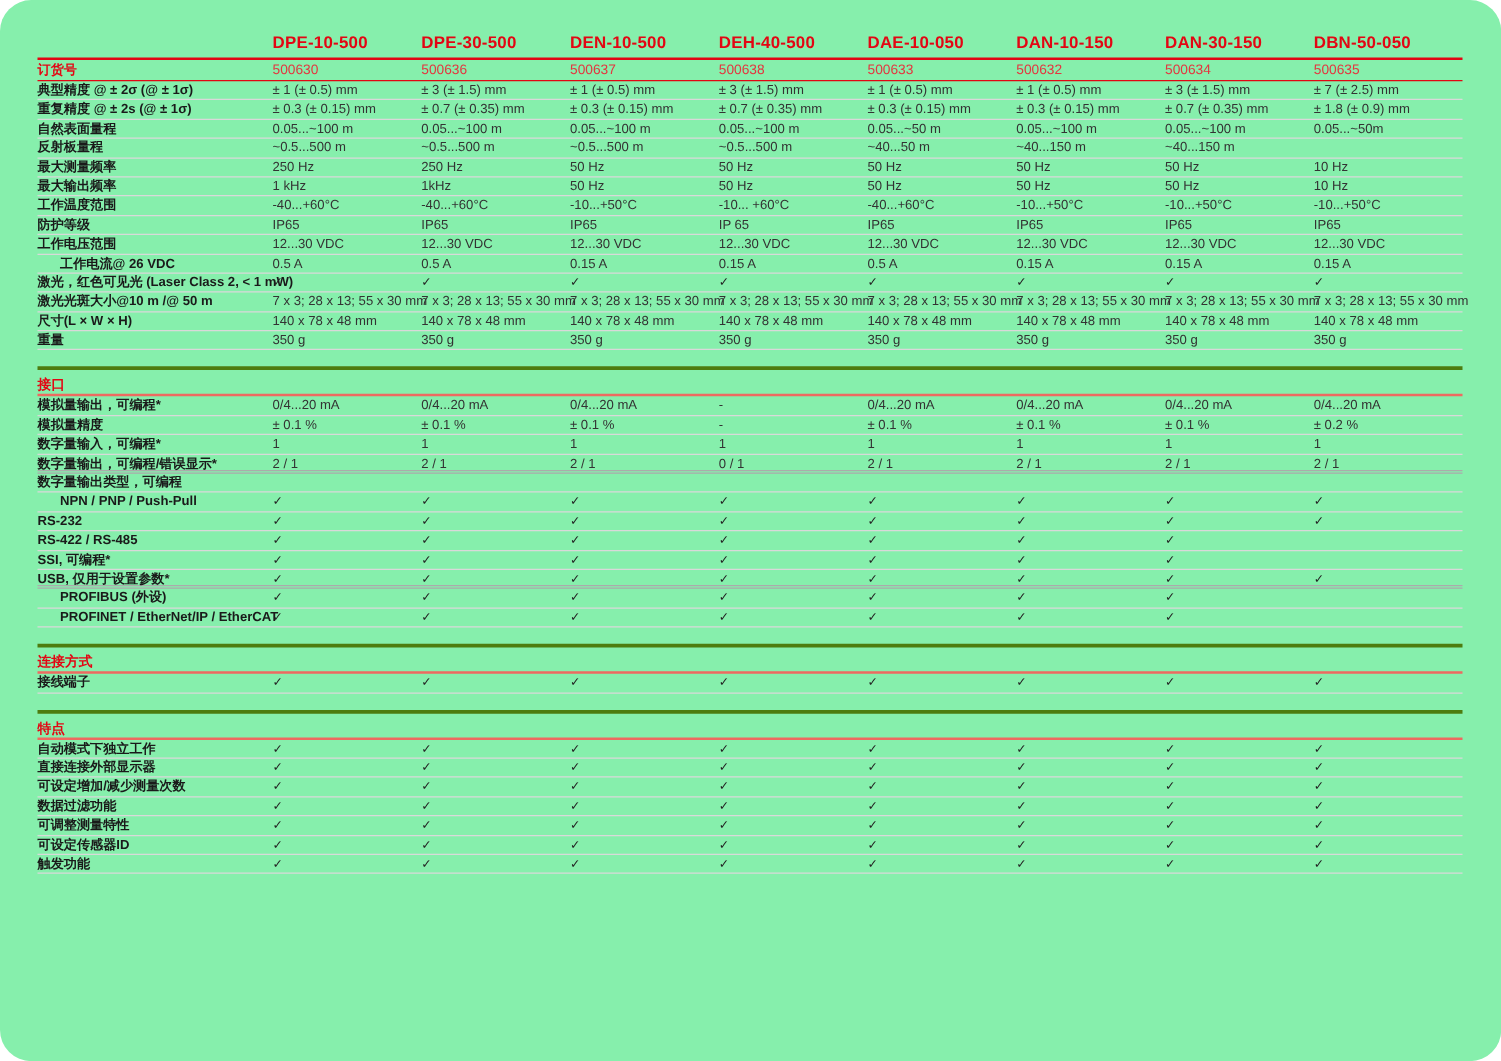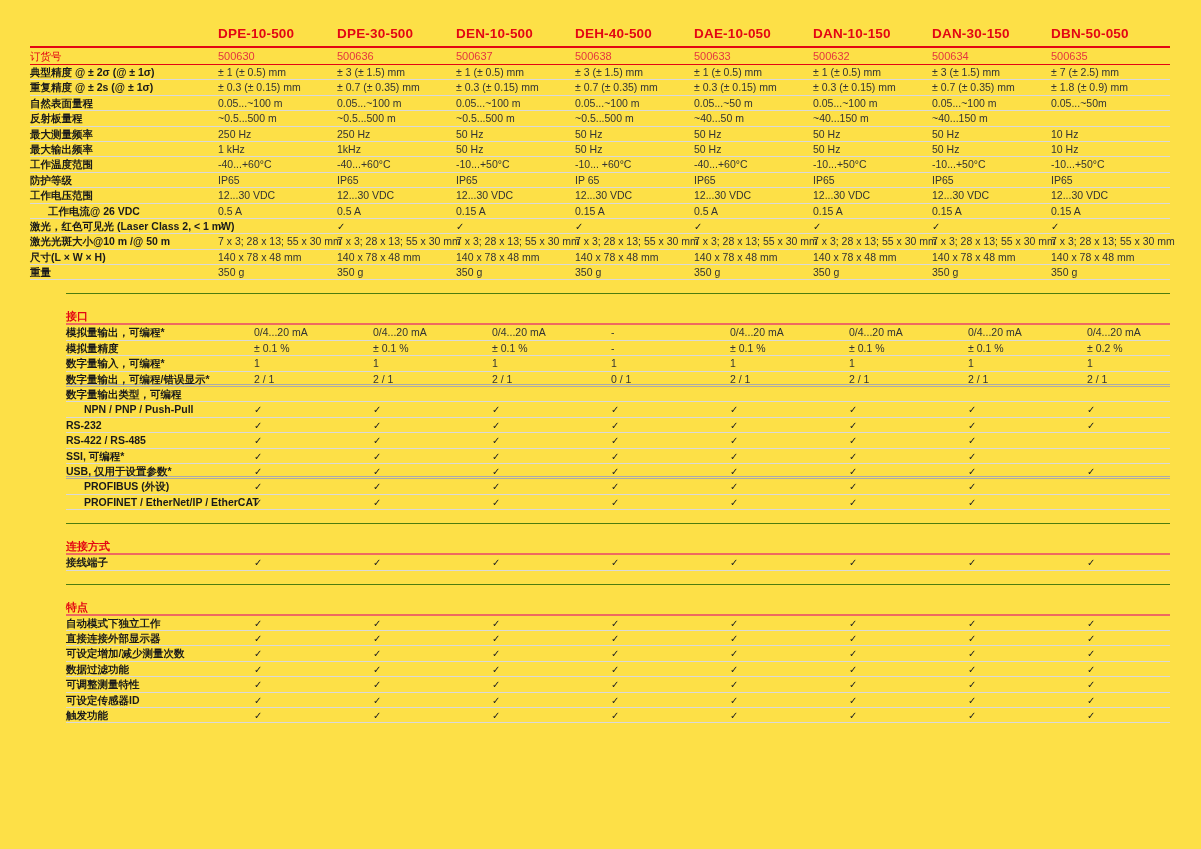--- a/index.html
+++ b/index.html
@@ -1,45 +1,46 @@
 <!DOCTYPE html>
 <html style="--accent: #e30613; --order-red: #e4353f;"><head>
 <meta charset="utf-8">
 <style>
   * { box-sizing: border-box; }
   html,body { margin:0; padding:0; background:#fff; }
   .page {
     position: relative;
     width: 1201px; height: 849px;
-    background: #fde047;
+    background: #86efac;
     font-family: "Liberation Sans", sans-serif;
     padding: 26px 31px 0 30px;
     overflow: hidden;
+    border-radius: 25px;
   }
   .tbl { width: 1140px; }
   .grid-row {
     display: grid;
     grid-template-columns: 188px repeat(8, 119px);
     align-items: center;
   }
   
   .models-row { padding-bottom: 5px; border-bottom: 2px solid var(--accent, #e30613); }
   .model-cell {
     color: var(--accent, #e30613);
     font-weight: bold;
     font-size: 13.5px;
     letter-spacing: 0.2px;
     white-space: nowrap;
   }
   
   .order-row { height: 17px; line-height: 17px; border-bottom: 1px solid var(--accent, #e30613); }
-  .order-label { color: var(--accent, #e30613); font-weight: normal; font-size: 10.5px; }
+  .order-label { color: var(--accent, #e30613); font-weight: bold; font-size: 10.5px; }
   .order-val { color: var(--order-red, #e4353f); font-size: 11px; }
   
-  .section.gap { margin-top: 13px; border-top: 1px solid #4d7c0f; padding-top: 14px; margin-left: 36px; }
+  .section.gap { margin-top: 13px; border-top: 3px solid #4d7c0f; padding-top: 4px; }
   .section-title-row { height: 17px; line-height: 17px; border-bottom: 2px solid #ee6a60; }
   .section-title {
     grid-column: 1 / -1;
     color: var(--accent, #e30613);
     font-weight: bold;
     font-size: 11px;
   }
   
   .data-row {
     height: 15.4px; line-height: 15.4px;

